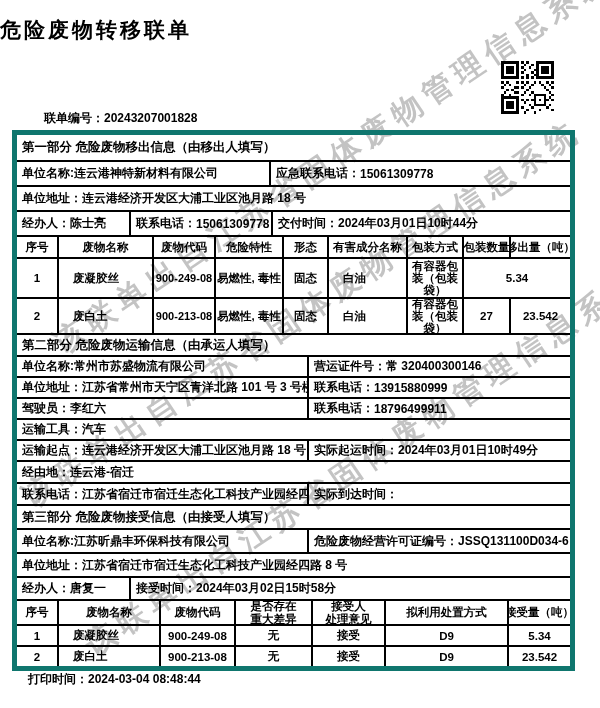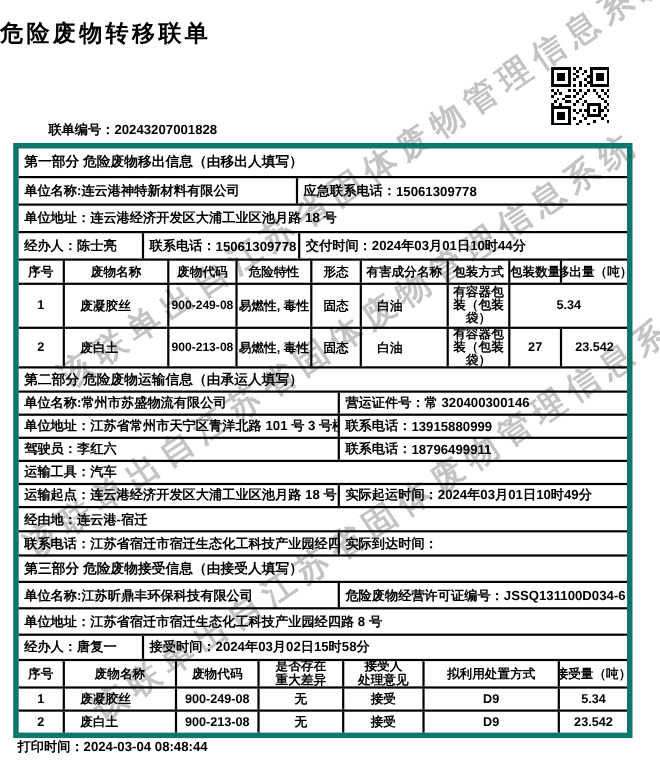--- a/index.html
+++ b/index.html
@@ -27,21 +27,21 @@
   .wrap{white-space:normal!important;line-height:12px;padding:1px}
   .pre{white-space:pre-line!important;line-height:12.5px}
   .code{font-size:11px!important}
   .h25{height:25px}.h24{height:24px}.h23{height:23px}.h22{height:22px}
   .h21{height:21px}.h40{height:40px}.h36{height:36px}
   .w40{flex:0 0 40px}.w95{flex:0 0 95px}.w62{flex:0 0 62px}.w68{flex:0 0 68px}
   .w45{flex:0 0 45px}.w79{flex:0 0 79px}.w56{flex:0 0 56px}.w47{flex:0 0 47px}
   .w252{flex:0 0 252px}.w112{flex:0 0 112px}.w142{flex:0 0 142px}.w290{flex:0 0 290px}
   .w102{flex:0 0 102px}.w75{flex:0 0 75px}.w77{flex:0 0 77px}.w73{flex:0 0 73px}
   .w123{flex:0 0 123px}.fill{flex:1 1 auto}
-  .pt{position:absolute;left:16px;top:671px;font-size:12px}
+  .pt{position:absolute;left:28px;top:671px;font-size:12px}
 </style>
 </head>
 <body>
 
 <div class="watermark-layer">
   <span class="wm" style="left:88px;top:633px">该联单出自江苏省固体废物管理信息系统</span>
   <span class="wm" style="left:26px;top:485px">该联单出自江苏省固体废物管理信息系统</span>
   <span class="wm" style="left:57px;top:331px">该联单出自江苏省固体废物管理信息系统</span>
 </div>
 

